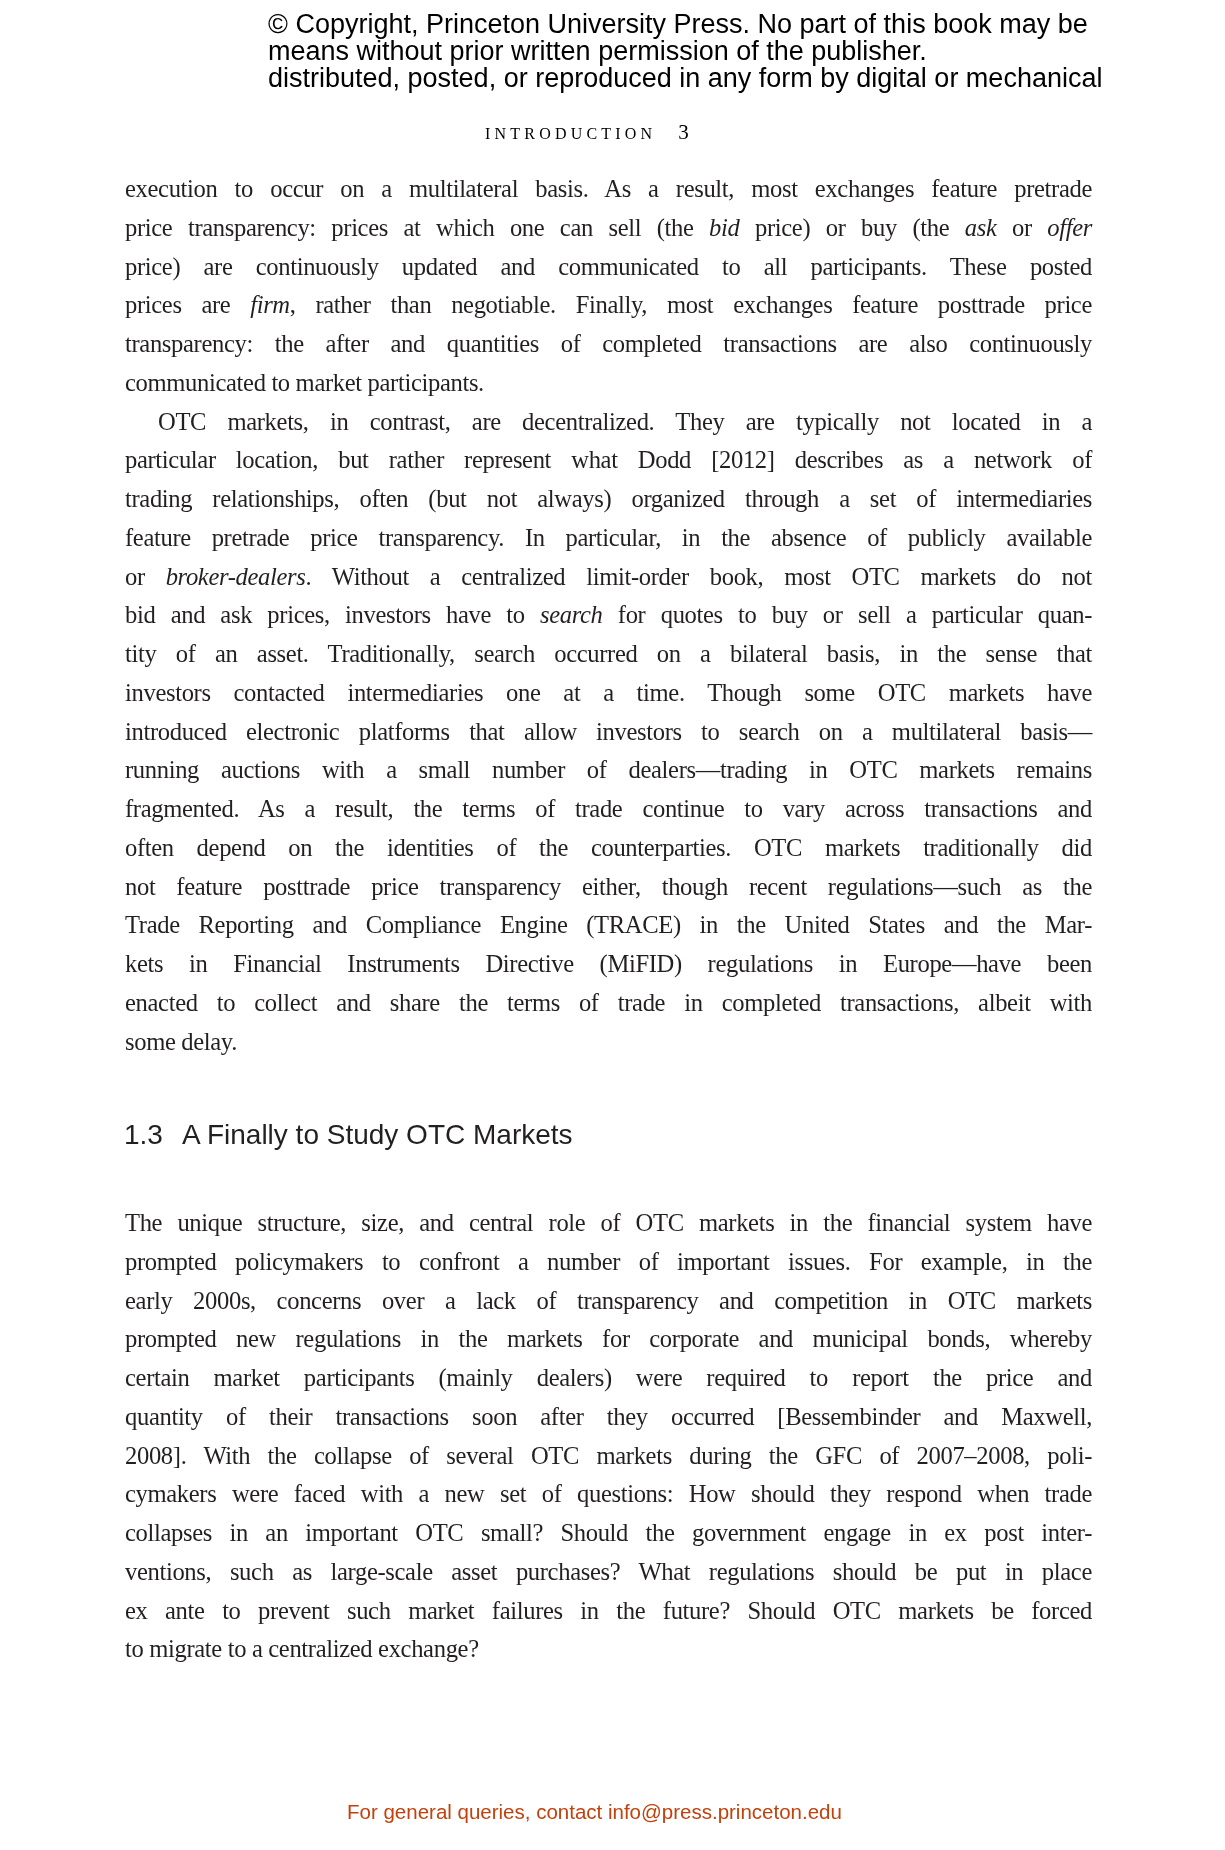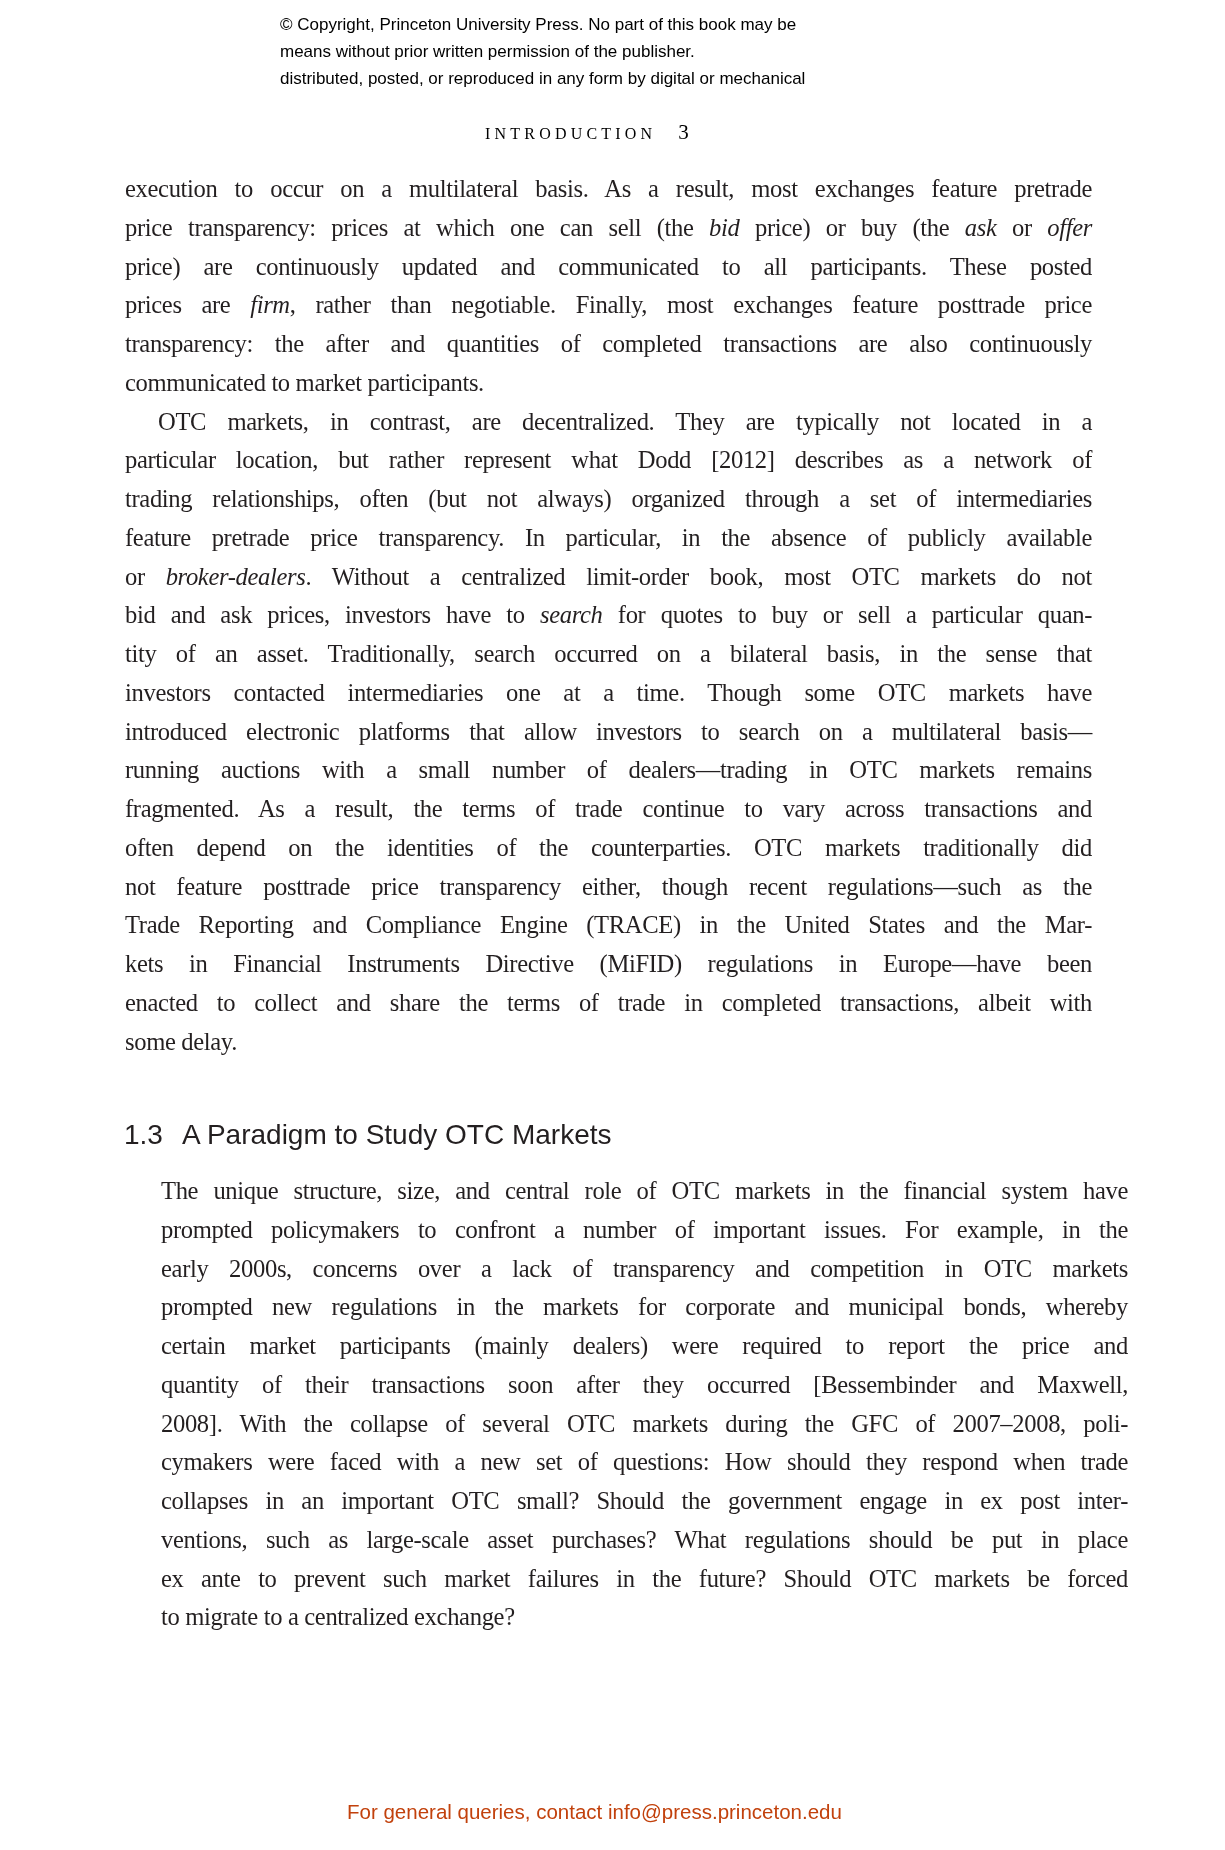--- a/index.html
+++ b/index.html
@@ -9,25 +9,25 @@
     }
     body {
       width: 1225px;
       height: 1850px;
       position: relative;
       overflow: hidden;
       color: #231f20;
     }
     .copyright {
       position: absolute;
-      left: 280px;
+      left: 268px;
       top: 11px;
       width: 700px;
       font-family: "Liberation Sans", sans-serif;
-      font-size: 17px;
+      font-size: 27px;
       line-height: 27px;
       color: #000000;
       margin: 0;
     }
     .copyright span { display: block; white-space: nowrap; }
     .running-head {
       position: absolute;
       left: 485px;
       top: 120px;
       font-family: "Liberation Serif", serif;
@@ -74,21 +74,21 @@
       left: 124px;
       top: 1119px;
       font-family: "Liberation Sans", sans-serif;
       font-size: 28px;
       color: #231f20;
       white-space: nowrap;
       margin: 0;
       font-weight: normal;
     }
     .section-heading .sec-num { display: inline-block; width: 58px; }
-    .block-2 { top: 1172px; margin-left: 36px; }
+    .block-2 { top: 1204px; }
     .footer {
       position: absolute;
       left: 347px;
       top: 1800px;
       font-family: "Liberation Sans", sans-serif;
       font-size: 20.5px;
       color: #c2410c;
       white-space: nowrap;
     }
     em { font-style: italic; }
@@ -130,21 +130,21 @@
       <span class="line">often depend on the identities of the counterparties. OTC markets traditionally did</span>
       <span class="line">not feature posttrade price transparency either, though recent regulations—such as the</span>
       <span class="line">Trade Reporting and Compliance Engine (TRACE) in the United States and the Mar-</span>
       <span class="line">kets in Financial Instruments Directive (MiFID) regulations in Europe—have been</span>
       <span class="line">enacted to collect and share the terms of trade in completed transactions, albeit with</span>
       <span class="line last">some delay.</span>
     </p>
 </div>
 
 <h2 class="section-heading">
-  <span class="sec-num">1.3</span><span>A Paradigm to Study OTC Markets</span>
+  <span class="sec-num">1.3</span><span>A Finally to Study OTC Markets</span>
 </h2>
 
 <div class="text-block block-2">
   <p>
       <span class="line">The unique structure, size, and central role of OTC markets in the financial system have</span>
       <span class="line">prompted policymakers to confront a number of important issues. For example, in the</span>
       <span class="line">early 2000s, concerns over a lack of transparency and competition in OTC markets</span>
       <span class="line">prompted new regulations in the markets for corporate and municipal bonds, whereby</span>
       <span class="line">certain market participants (mainly dealers) were required to report the price and</span>
       <span class="line">quantity of their transactions soon after they occurred [Bessembinder and Maxwell,</span>

